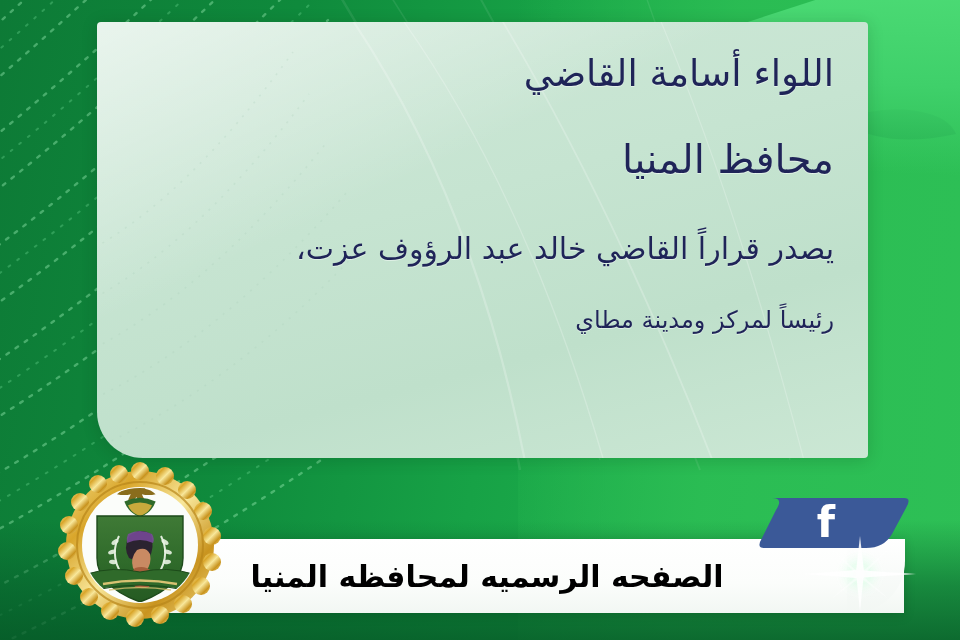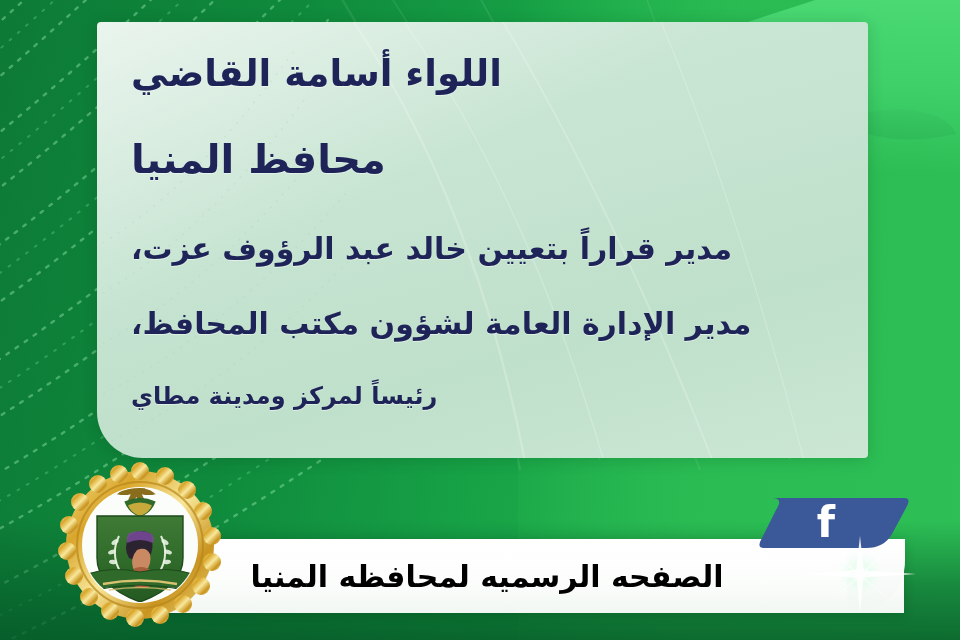--- a/index.html
+++ b/index.html
@@ -43,22 +43,22 @@
     overflow:hidden;}
   .card-tex{position:absolute;inset:0;opacity:.5;}
   .card-tex svg{width:100%;height:100%;}
 
   .card-inner{position:relative;width:100%;height:100%;
     display:flex;flex-direction:column;align-items:center;
     justify-content:flex-start;padding:26px 34px 20px;}
 
   .line{
     color:#1f2458;
-    font-weight:bold;
-    text-align:left;
+    font-weight:normal;
+    text-align:right;
     direction:rtl;
     line-height:1.18;
     width:100%;
     text-shadow:0 1px 0 rgba(255,255,255,.45);
   }
   .l-name{font-size:37px;margin-top:4px;}
   .l-title{font-size:40px;margin-top:40px;}
   .l-b1{font-size:30px;margin-top:48px;}
   .l-b2{font-size:30px;margin-top:40px;}
   .l-b3{font-size:24px;margin-top:40px;}
@@ -167,22 +167,21 @@
           <path d="M-10 430 Q 130 370 265 225"></path>
           <path d="M-10 280 Q 100 222 212 72"></path>
           <path d="M-10 230 Q 90 176 196 30"></path>
         </g>
       </svg>
     </div>
 
     <div class="card-inner">
       <div class="line l-name">اللواء أسامة القاضي</div>
       <div class="line l-title">محافظ المنيا</div>
-      <div class="line l-b1">مدير قراراً بتعيين خالد عبد الرؤوف عزت،</div>
-      <div class="line l-b2">مدير الإدارة العامة لشؤون مكتب المحافظ،</div>
+      <div class="line l-b1">يصدر قراراً القاضي خالد عبد الرؤوف عزت،</div>
       <div class="line l-b3">رئيساً لمركز ومدينة مطاي</div>
     </div>
   </div>
 
   <div class="footer-band"></div>
   <div class="footer-text">الصفحه الرسميه لمحافظه المنيا</div>
 
   <div class="fb-tab">
     <svg viewBox="0 0 160 56">
       <path d="M18 2 H150 Q158 2 152 12 L138 38 Q130 52 112 52 H10 Q2 52 8 42 L22 14 Q30 2 18 2 Z" fill="#3b5998"></path>

